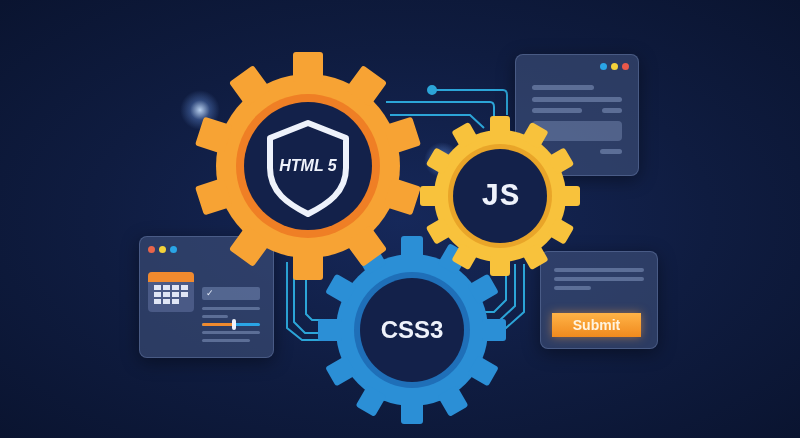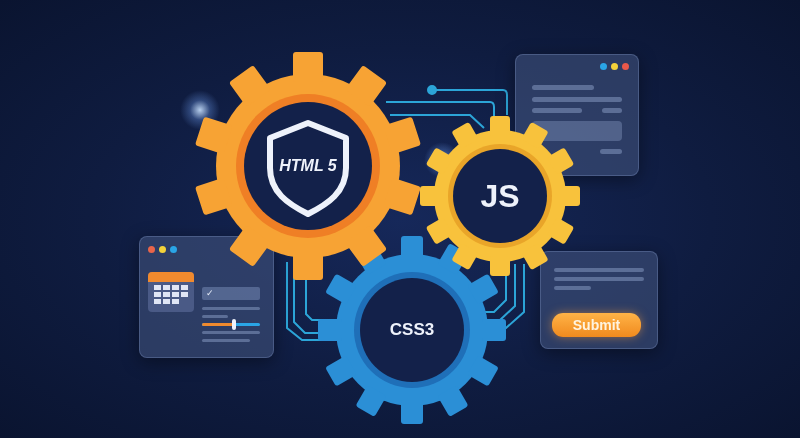--- a/index.html
+++ b/index.html
@@ -3,21 +3,21 @@
 <meta charset="utf-8">
 <style>
   html,body{margin:0;padding:0;}
   body{width:800px;height:438px;overflow:hidden;background:#0e1a38;font-family:"Liberation Sans",sans-serif;}
   .stage{position:relative;width:800px;height:438px;background:radial-gradient(ellipse at 50% 50%,#16285a 0%,#0f1c40 55%,#0a1430 100%);overflow:hidden;}
   .card{position:absolute;border-radius:8px;background:rgba(70,88,130,0.55);border:1px solid rgba(130,150,195,0.35);box-shadow:0 4px 18px rgba(0,0,0,0.4);}
   .bar{position:absolute;height:5px;border-radius:3px;background:rgba(150,170,210,0.45);}
   .dot{position:absolute;width:7px;height:7px;border-radius:50%;}
   .gear{position:absolute;}
   .gear-label{position:absolute;left:0;top:0;width:100%;height:100%;display:flex;align-items:center;justify-content:center;color:#eef2fb;font-weight:bold;}
-  .submit{position:absolute;left:552px;top:313px;width:89px;height:24px;border-radius:11px;background:linear-gradient(#ffb347,#f08a1e);color:#fff4e0;font-size:14px;font-weight:bold;display:flex;align-items:center;justify-content:center;box-shadow:0 0 10px rgba(255,160,60,0.5);}
+  .submit{position:absolute;left:552px;top:313px;width:89px;height:24px;border-radius:0;background:linear-gradient(#ffb347,#f08a1e);color:#fff4e0;font-size:14px;font-weight:bold;display:flex;align-items:center;justify-content:center;box-shadow:0 0 10px rgba(255,160,60,0.5);}
   .glow{position:absolute;border-radius:50%;background:radial-gradient(circle,rgba(200,225,255,0.9) 0%,rgba(120,170,255,0.3) 35%,rgba(0,0,0,0) 70%);}
 </style>
 </head>
 <body>
 
 <div class="stage">
 
   <div class="glow" style="left:180px;top:90px;width:40px;height:40px;"></div>
   <div class="glow" style="left:424px;top:142px;width:36px;height:36px;"></div>
 
@@ -101,21 +101,21 @@
       <use href="#tc" transform="rotate(210)"></use>
         <use href="#tc" transform="rotate(240)"></use>
         <use href="#tc" transform="rotate(270)"></use>
       <use href="#tc" transform="rotate(300)"></use>
         <use href="#tc" transform="rotate(330)"></use>
     </g>
     <circle r="58" fill="#1f6fb8"></circle>
     <circle r="52" fill="#13214a"></circle>
   </svg>
   <div class="gear" style="left:312px;top:230px;width:200px;height:200px;">
-    <div class="gear-label" style="font-size:17px;">CSS3</div>
+    <div class="gear-label" style="font-size:24px;">CSS3</div>
   </div>
 
   <svg class="gear" style="left:190px;top:48px" width="236" height="236" viewBox="-118 -118 236 236">
     <g fill="#f7a334">
       <circle r="92"></circle>
       <g id="th">
           <rect x="-15" y="-114" width="30" height="30" rx="3"></rect>
         </g>
       <use href="#th" transform="rotate(36)"></use>
         <use href="#th" transform="rotate(72)"></use>
@@ -150,16 +150,16 @@
       <use href="#tj" transform="rotate(210)"></use>
         <use href="#tj" transform="rotate(240)"></use>
         <use href="#tj" transform="rotate(270)"></use>
       <use href="#tj" transform="rotate(300)"></use>
         <use href="#tj" transform="rotate(330)"></use>
     </g>
     <circle r="52" fill="#e9a529"></circle>
     <circle r="47" fill="#13214a"></circle>
   </svg>
   <div class="gear" style="left:416px;top:112px;width:168px;height:168px;">
-    <div class="gear-label" style="font-size:32px;">JS</div>
+    <div class="gear-label" style="font-size:32px;font-family:Liberation Mono, monospace;">JS</div>
   </div>
 
 </div>
 
 </body></html>

